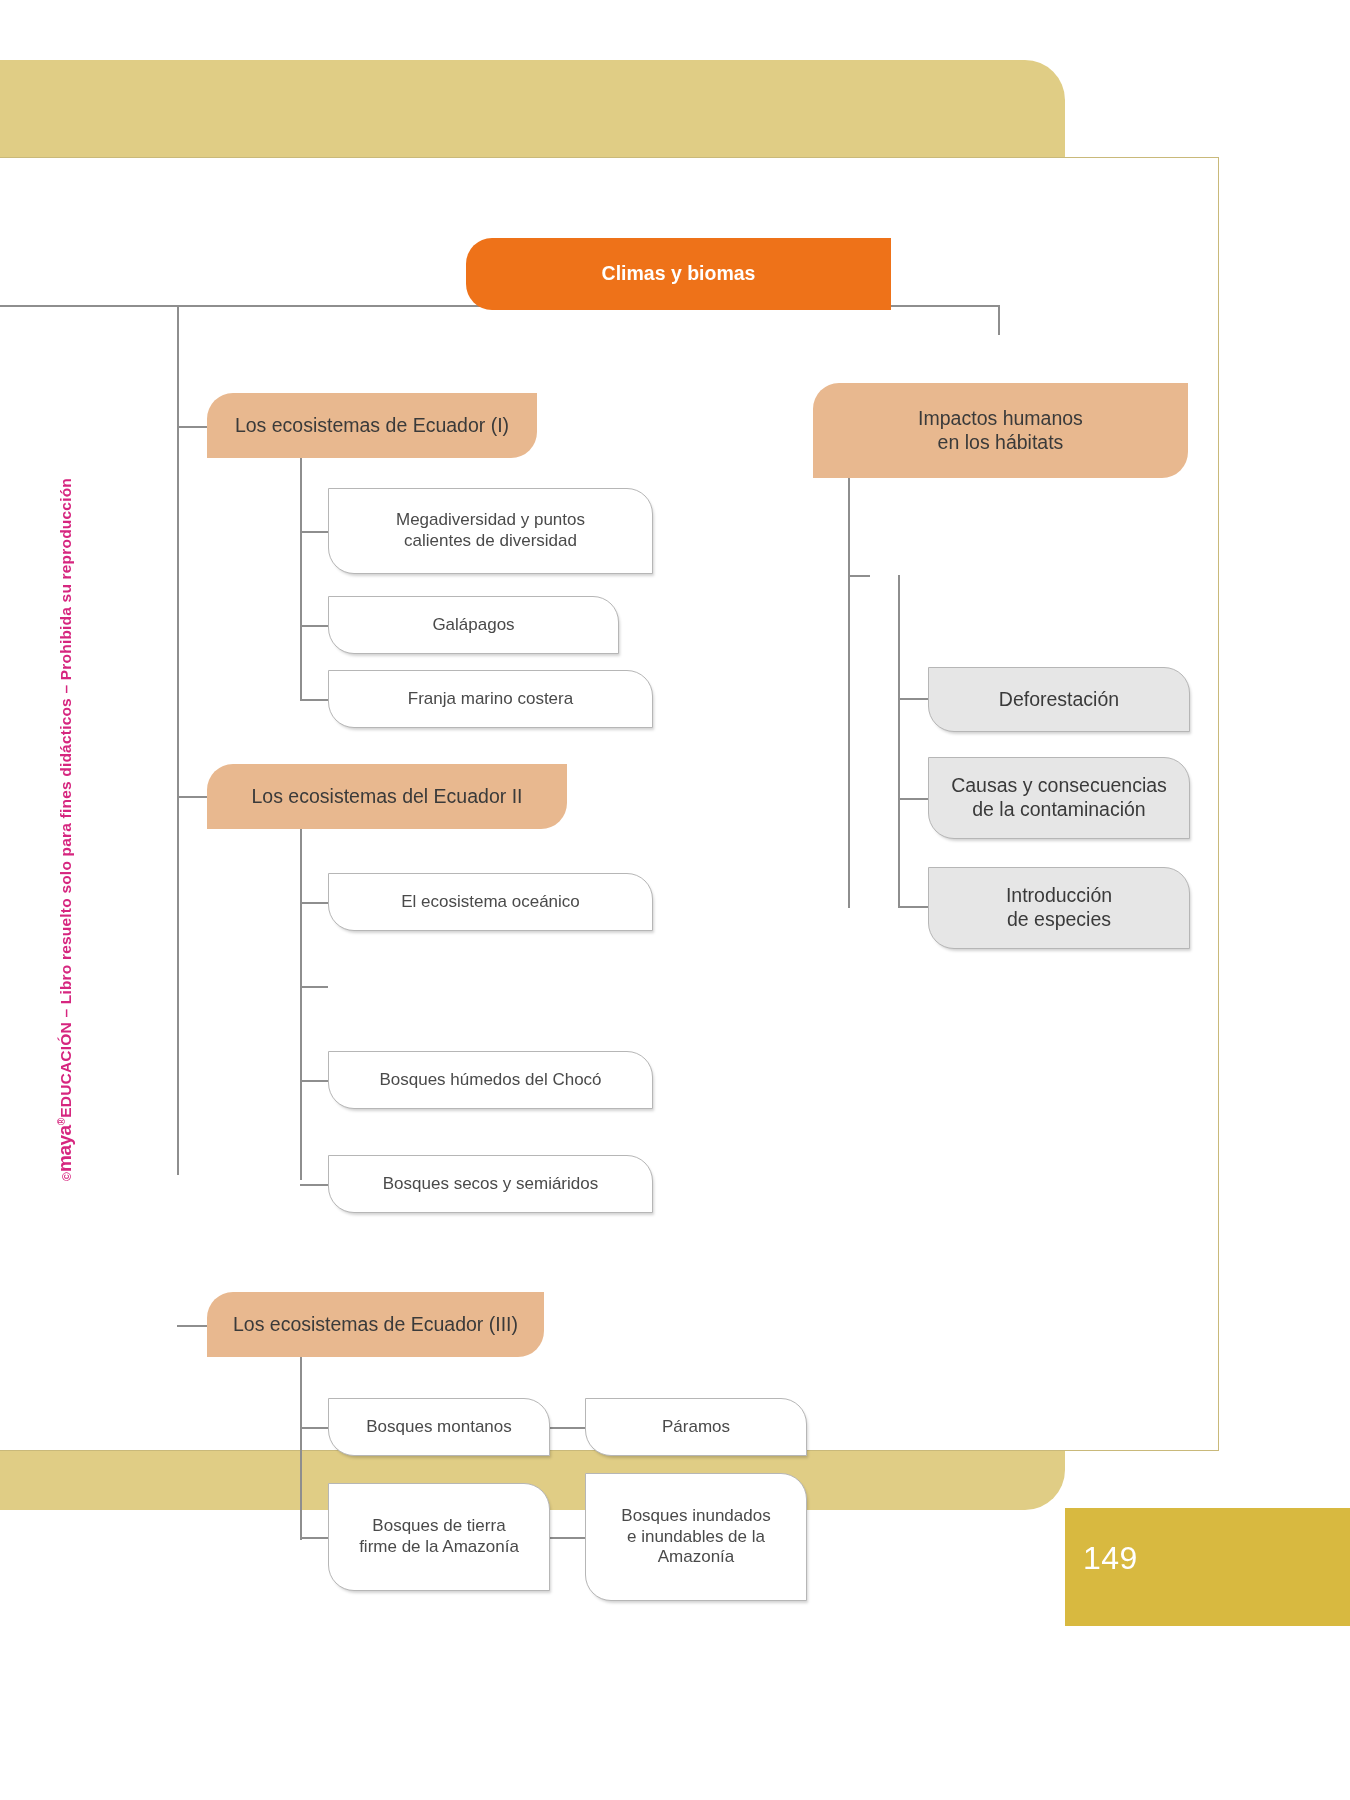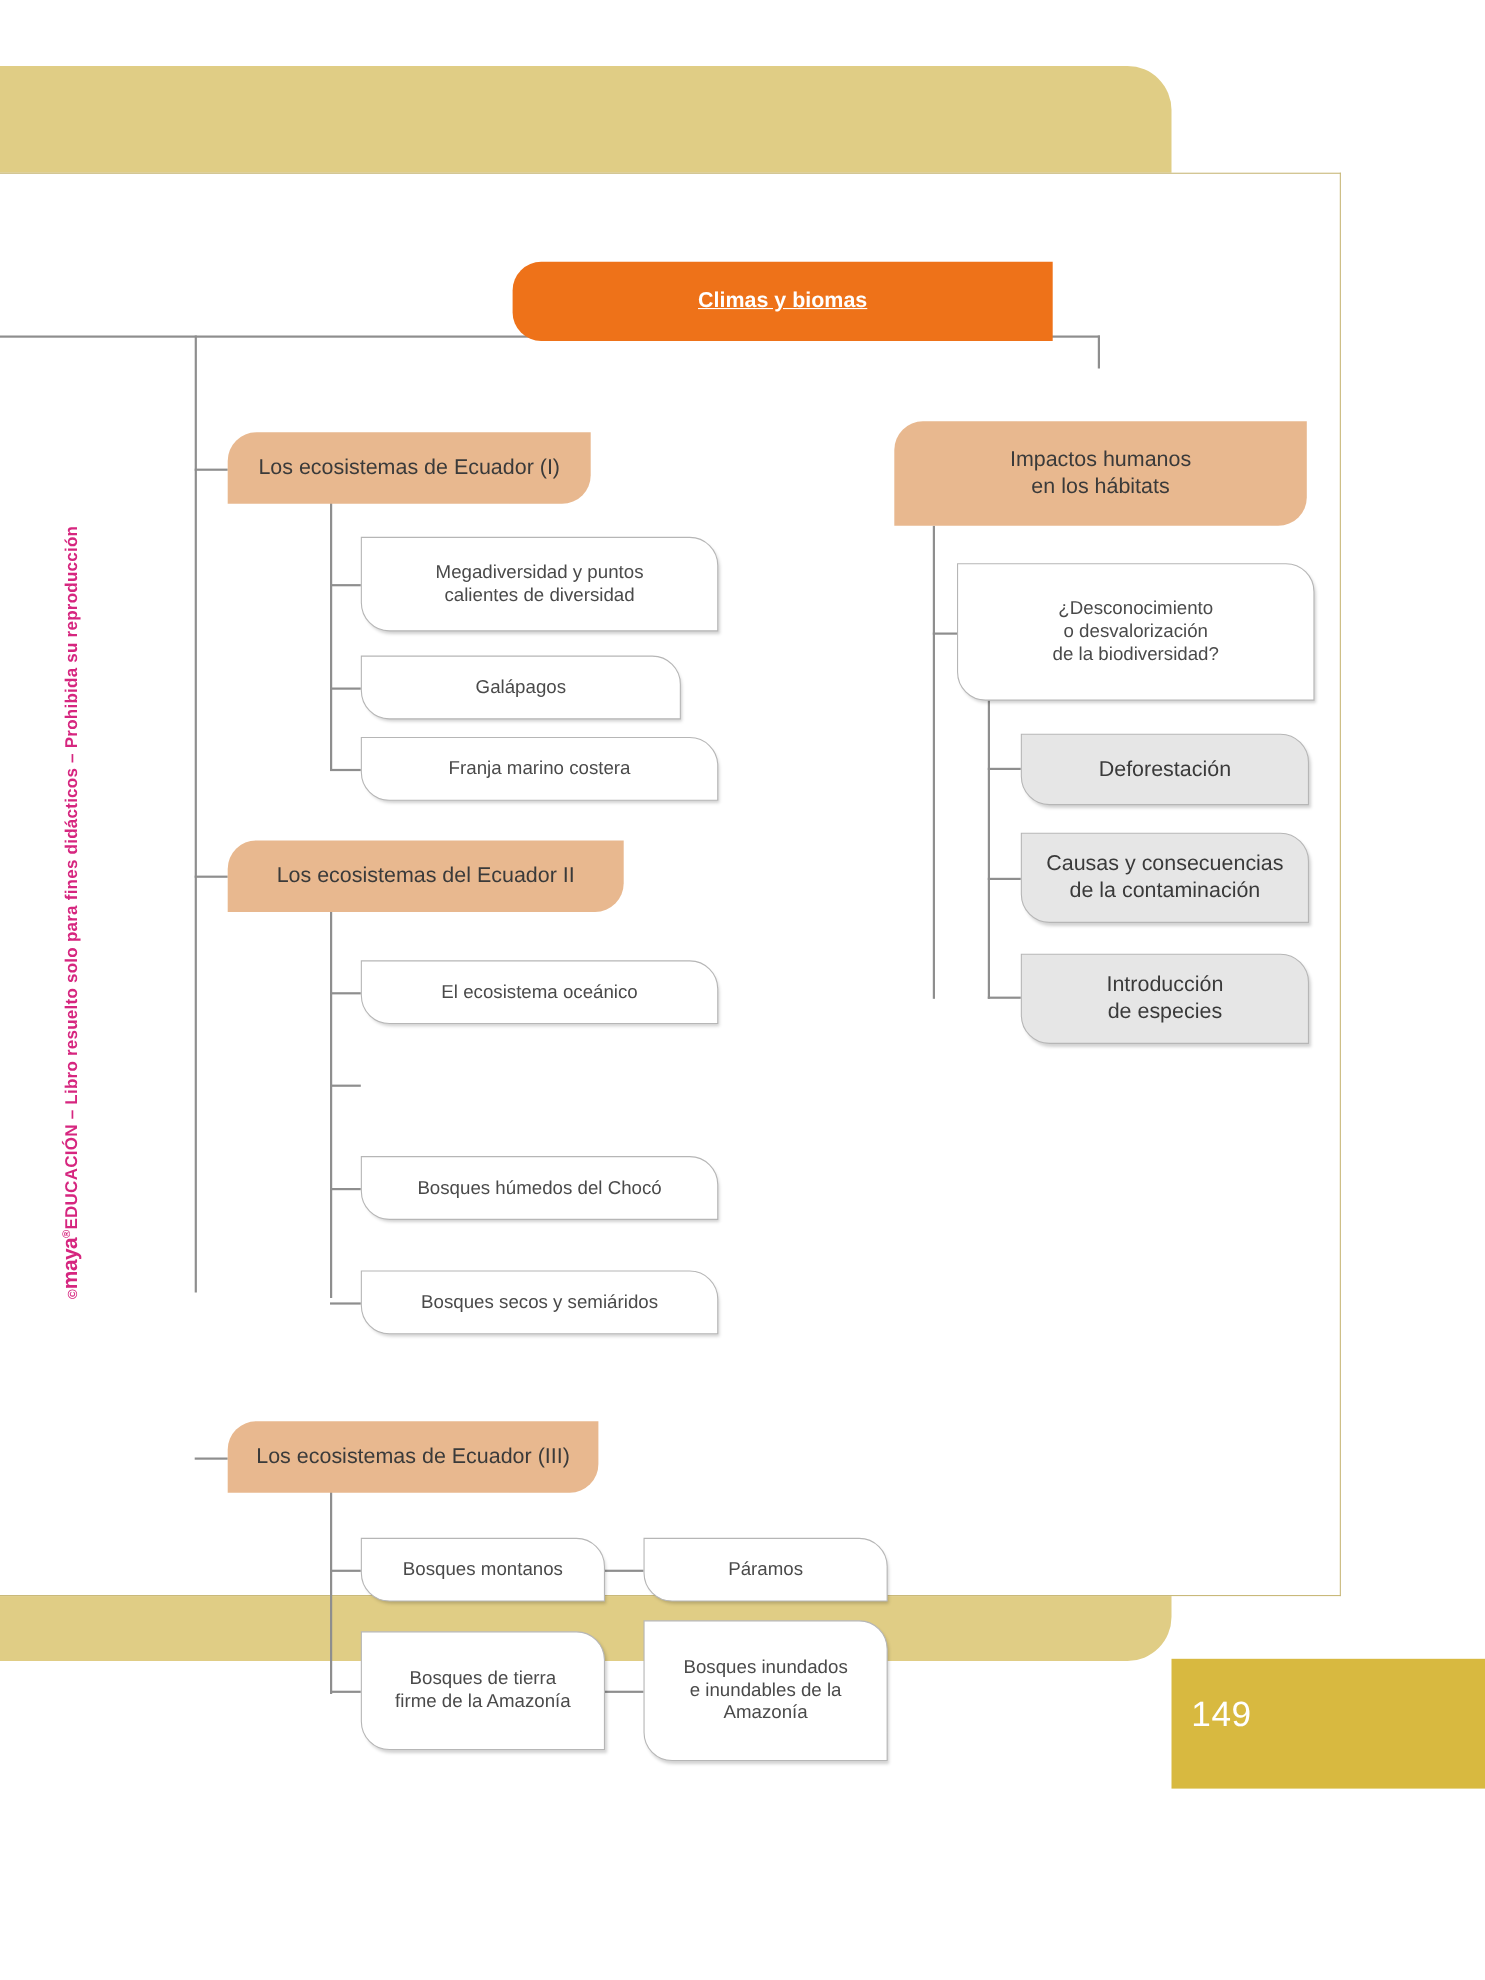--- a/index.html
+++ b/index.html
@@ -160,21 +160,21 @@
   <div class="ln h" style="left:549px;top:1427px;width:36px;"></div>
   <div class="ln h" style="left:549px;top:1537px;width:36px;"></div>
 
   <div class="ln v" style="left:848px;top:478px;height:430px;"></div>
   <div class="ln h" style="left:848px;top:575px;width:22px;"></div>
   <div class="ln h" style="left:898px;top:698px;width:30px;"></div>
   <div class="ln h" style="left:898px;top:798px;width:30px;"></div>
   <div class="ln h" style="left:898px;top:906px;width:30px;"></div>
   <div class="ln v" style="left:898px;top:575px;height:333px;"></div>
 
-  <div class="node root" style="left:466px;top:238px;width:491px;height:72px;text-decoration:underline;">
+  <div class="node root" style="left:466px;top:238px;width:425px;height:72px;">
     <span>Climas y biomas</span>
   </div>
 
   <div class="node level1" style="left:207px;top:393px;width:330px;height:65px;">
     <span>Los ecosistemas de Ecuador (I)</span>
   </div>
 
   <div class="node leaf" style="left:328px;top:488px;width:325px;height:86px;">
     <span>Megadiversidad y puntos
 calientes de diversidad</span>
@@ -219,25 +219,20 @@
     <span>Bosques inundados
 e inundables de la
 Amazonía</span>
   </div>
 
   <div class="node level1" style="left:813px;top:383px;width:375px;height:95px;">
     <span>Impactos humanos
 en los hábitats</span>
   </div>
 
-  <div class="node leaf" style="left:870px;top:512px;width:325px;height:125px;">
-    <span>¿Desconocimiento
-o desvalorización
-de la biodiversidad?</span>
-  </div>
 
   <div class="node grey" style="left:928px;top:667px;width:262px;height:65px;">
     <span>Deforestación</span>
   </div>
   <div class="node grey" style="left:928px;top:757px;width:262px;height:82px;">
     <span>Causas y consecuencias
 de la contaminación</span>
   </div>
   <div class="node grey" style="left:928px;top:867px;width:262px;height:82px;">
     <span>Introducción

